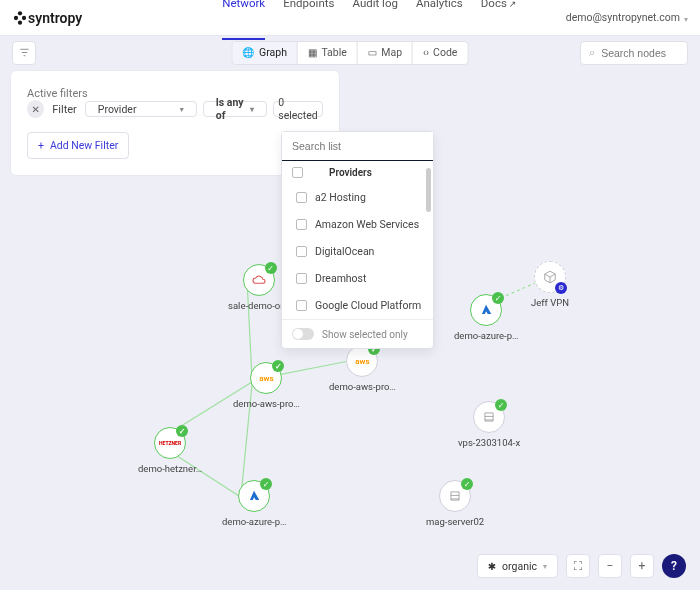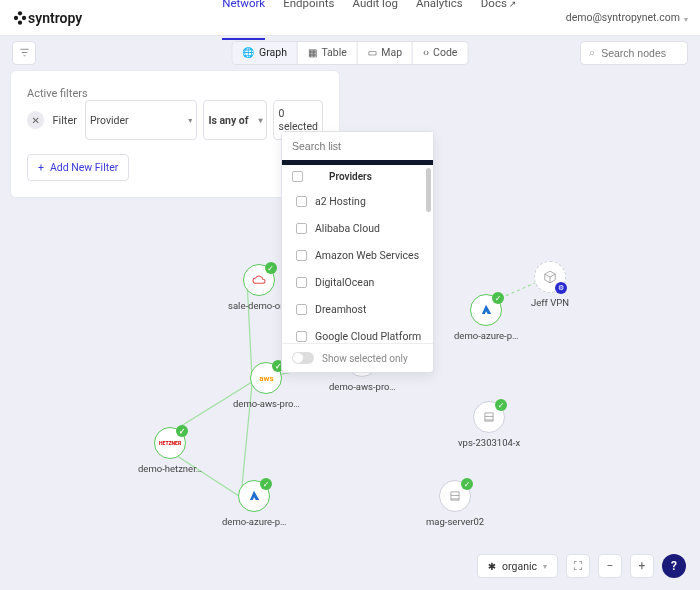--- a/index.html
+++ b/index.html
@@ -25,30 +25,30 @@
   .viewtab-icon { font-size: 10px; }
   .search { margin-left: auto; width: 108px; height: 24px; background: #fff; border: 1px solid #e0e0e8; border-radius: 4px; display: flex; align-items: center; padding: 0 8px; gap: 6px; }
   .search input { border: none; outline: none; font-size: 10.5px; flex:1; background: transparent; }
   
   
   .filter-panel { position: absolute; top: 70px; left: 10px; width: 330px; background: #fff; border: 1px solid #e8e8f0; border-radius: 6px; padding: 16px; z-index: 5; }
   .filter-title { font-size: 11px; color: #777; }
   .filter-row { display: flex; align-items: center; gap: 6px; margin-bottom: 14px; }
   .x-btn { width: 18px; height: 18px; border-radius: 50%; background: #eaeaf0; display: flex; align-items: center; justify-content: center; font-size: 10px; color: #666; cursor: pointer; }
   .filter-label { font-size: 11px; color: #444; margin: 0 2px; }
-  .sel { height: 40px; border: 1px solid #e0e0e8; border-radius: 4px; background: #fff; display: flex; align-items: center; justify-content: space-between; padding: 0 4px; font-size: 10.5px; color: #444; cursor: pointer; }
+  .sel { height: 16px; border: 1px solid #e0e0e8; border-radius: 4px; background: #fff; display: flex; align-items: center; justify-content: space-between; padding: 0 12px; font-size: 10.5px; color: #444; cursor: pointer; }
   .sel .chev { font-size: 8px; color: #888; }
   .sel-provider { width: 116px; }
   .sel-op { width: 66px; font-weight: bold; }
   .sel-count { width: 50px; justify-content: center; }
   .add-filter { display: flex; align-items: center; gap: 6px; color: #3a3ad9; font-size: 10.5px; cursor: pointer; padding: 6px 10px; border: 1px solid #e0e0e8; border-radius: 4px; width: fit-content; }
   
   
   .dropdown { position: absolute; top: 131px; left: 281px; width: 153px; background: #fff; border: 1px solid #e0e0e8; border-radius: 4px; z-index: 10; box-shadow: 0 4px 12px rgba(0,0,0,0.08); }
-  .dd-search { border-bottom: 5px solid #0f172a; }
+  .dd-search { border-bottom: 1px solid #0f172a; }
   .dd-search input { width: 100%; border: none; outline: none; padding: 8px 10px; font-size: 10.5px; }
   .dd-body { max-height: 178px; overflow-y: auto; }
   .dd-group { display: flex; align-items: center; gap: 26px; padding: 6px 10px; font-size: 10px; font-weight: 600; color: #333; }
   .dd-item { display: flex; align-items: center; gap: 8px; padding: 7px 10px 7px 14px; font-size: 10.5px; color: #444; cursor: pointer; }
   .chk { width: 11px; height: 11px; border: 1.2px solid #bbb; border-radius: 2px; flex-shrink: 0; }
   .dd-footer { border-top: 1px solid #eee; padding: 8px 10px; display: flex; align-items: center; gap: 8px; font-size: 10px; color: #888; }
   .toggle { width: 22px; height: 12px; border-radius: 6px; background: #ddd; position: relative; }
   .toggle::after { content:""; position: absolute; left: 1px; top: 1px; width: 10px; height: 10px; border-radius: 50%; background: #fff; }
   .dd-scrollbar { position: absolute; right: 2px; top: 36px; width: 5px; height: 44px; background: #ccc; border-radius: 3px; }
   
@@ -241,24 +241,20 @@
     <div class="dd-group">
         <div class="chk"></div>
         <span>Providers</span>
       </div>
     <div class="dd-item">
         <div class="chk"></div>
         <span>a2 Hosting</span>
       </div>
     <div class="dd-item">
         <div class="chk"></div>
-        <span>Alibaba Cloud</span>
-      </div>
-    <div class="dd-item">
-        <div class="chk"></div>
         <span>Amazon Web Services</span>
       </div>
     <div class="dd-item">
         <div class="chk"></div>
         <span>DigitalOcean</span>
       </div>
     <div class="dd-item">
         <div class="chk"></div>
         <span>Dreamhost</span>
       </div>

